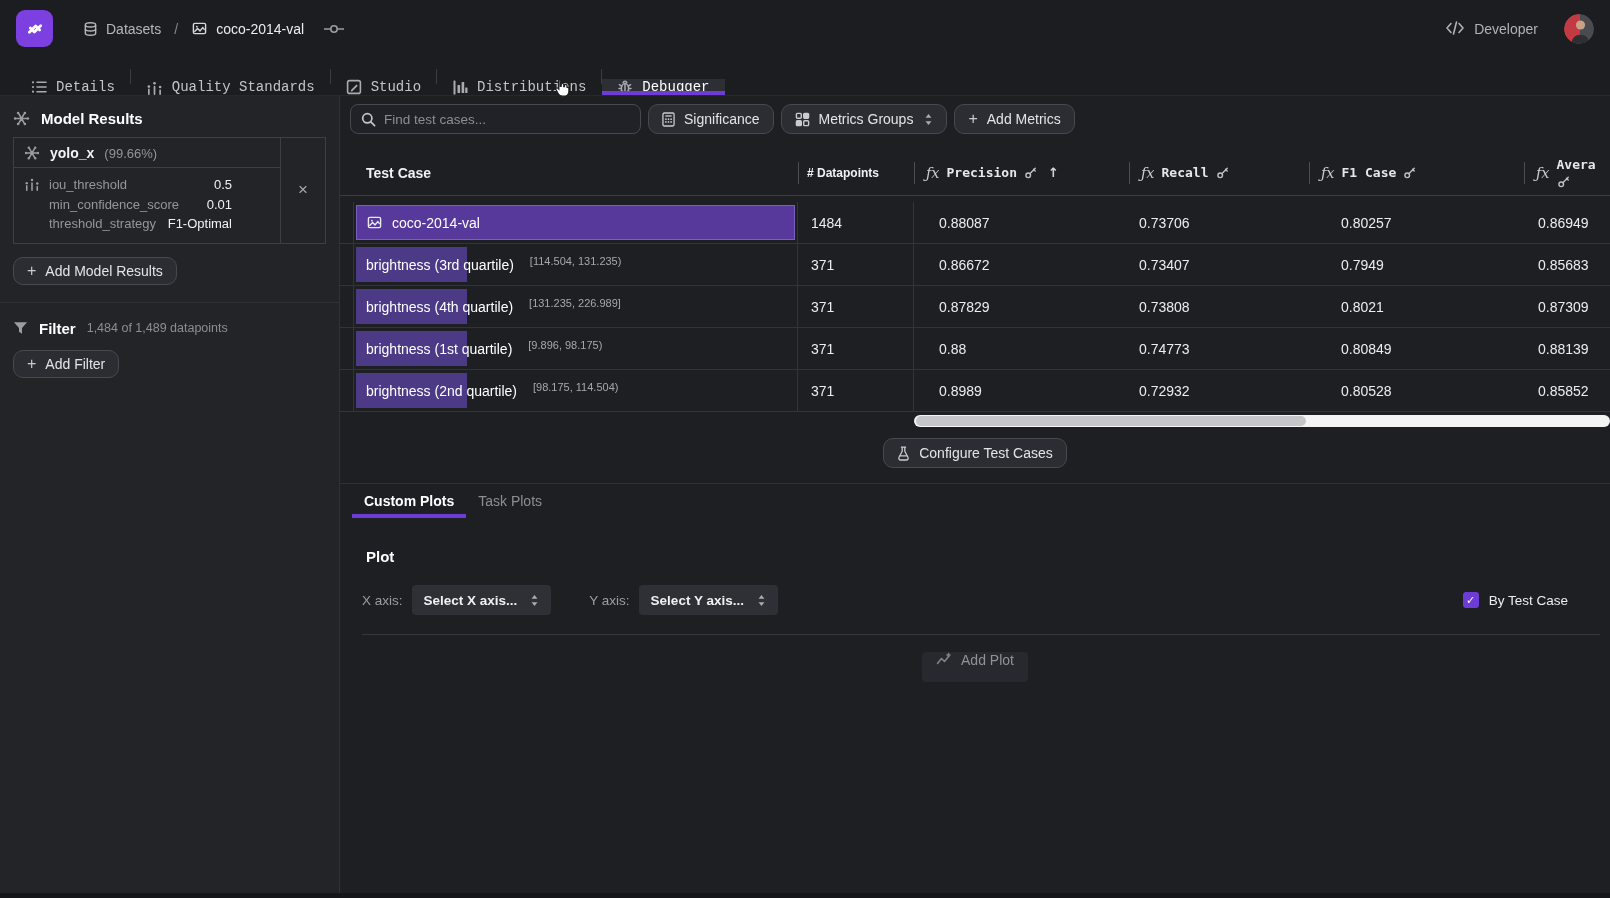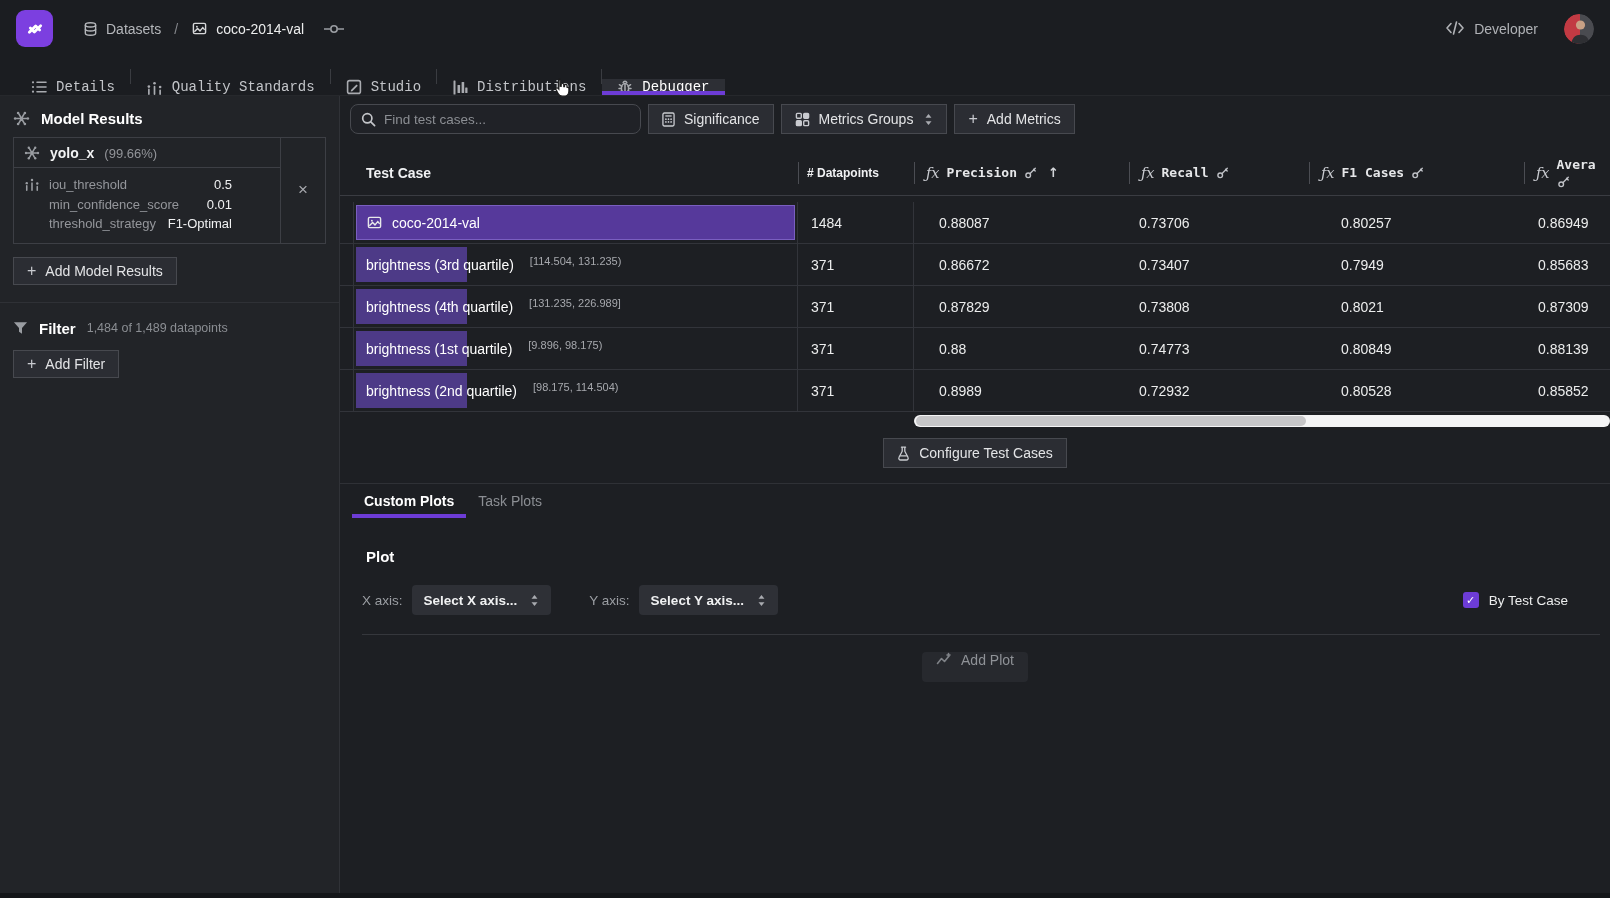--- a/index.html
+++ b/index.html
@@ -44,21 +44,21 @@
   .mc-main { flex:1; min-width:0; }
   .mc-top { display:flex; align-items:center; gap:10px; padding:7px 10px 6px; border-bottom:1px solid #3d3f45; }
   .mc-name { color:#f2f3f4; font-weight:600; }
   .mc-acc { color:#93959a; font-size:13px; }
   .mc-params { display:flex; gap:9px; padding:7px 10px 9px; }
   .mc-kv { flex:1; padding-right:38px; }
   .kv-row { display:flex; justify-content:space-between; font-size:13px; line-height:19.5px; }
   .kv-k { color:#94969b; }
   .kv-v { color:#f0f1f2; }
   .mc-close { width:45px; flex:none; border-left:1px solid #3d3f45; display:flex; align-items:center; justify-content:center; color:#a6a8ad; font-size:17px; cursor:pointer; }
-  .btn { display:inline-flex; align-items:center; gap:9px; background:#2b2d33; border:1px solid #47494f; border-radius:0; height:28px; padding:0 13px; font-size:14px; color:#e3e4e6; cursor:pointer; white-space:nowrap; }
+  .btn { display:inline-flex; align-items:center; gap:9px; background:#2b2d33; border:1px solid #47494f; border-radius:10px; height:28px; padding:0 13px; font-size:14px; color:#e3e4e6; cursor:pointer; white-space:nowrap; }
   .btn .plus { font-size:16px; color:#c9cbd0; font-weight:400; }
   .add-model { margin-top:13px; }
   .sb-div { height:1px; background:#2f3136; margin:17px -13px 0; }
   .filter-h { margin-top:17px; display:flex; align-items:center; gap:11px; }
   .filter-title { font-weight:bold; font-size:15px; color:#fff; }
   .filter-sum { font-size:12.5px; color:#8b8e93; }
   .add-filter { margin-top:13px; }
 
   
   .toolbar { display:flex; gap:7px; padding-left:10px; }
@@ -424,21 +424,21 @@
           <span>Recall</span>
           <span class="keyic">
             <svg width="14" height="13" viewBox="0 0 14 14" fill="none" stroke="currentColor" stroke-width="1.5" stroke-linecap="round">
               <circle cx="4" cy="10" r="2.5"></circle>
                 <path d="M6 8l5.6-5.6M9.8 3.6l1.7 1.7"></path>
             </svg>
           </span>
         </div>
         <div class="hc tick w-f1 mh">
           <span class="fx">ƒx</span>
-          <span>F1 Cases</span>
+          <span>F1 Case</span>
           <span class="keyic">
             <svg width="14" height="13" viewBox="0 0 14 14" fill="none" stroke="currentColor" stroke-width="1.5" stroke-linecap="round">
               <circle cx="4" cy="10" r="2.5"></circle>
                 <path d="M6 8l5.6-5.6M9.8 3.6l1.7 1.7"></path>
             </svg>
           </span>
         </div>
         <div class="hc tick w-avg mh">
           <span class="fx">ƒx</span>
           <span class="avg-stack">

